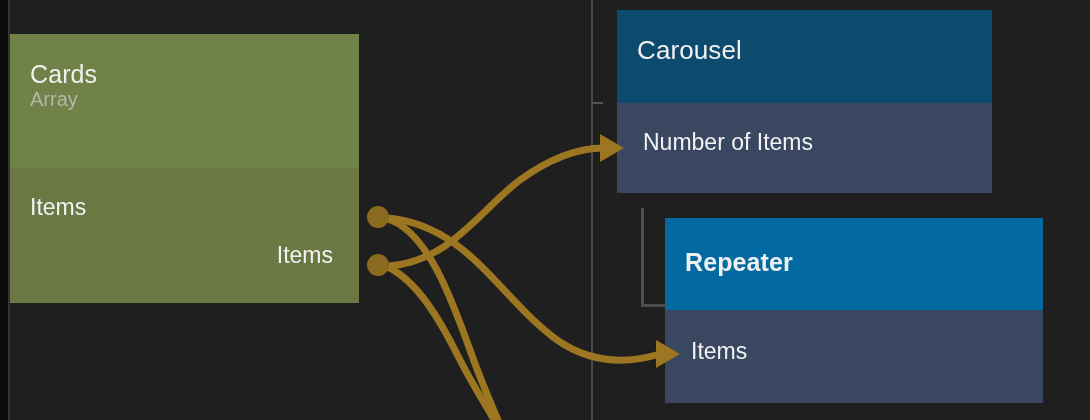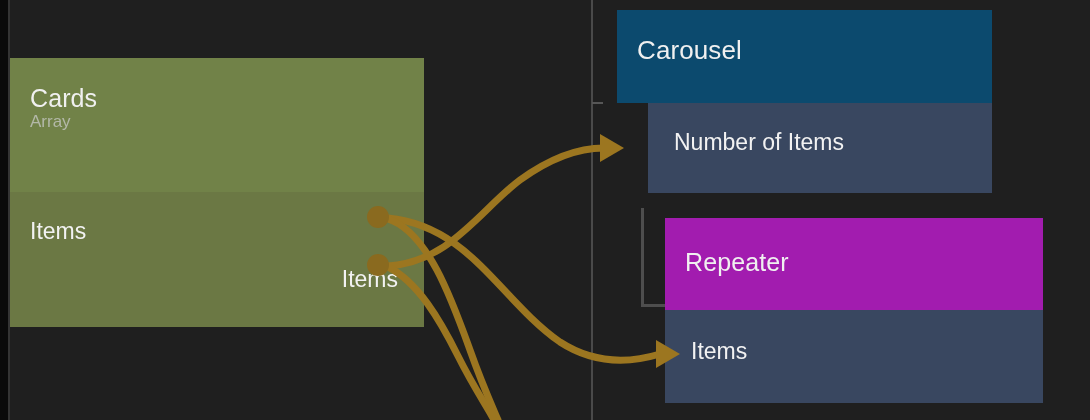--- a/index.html
+++ b/index.html
@@ -68,29 +68,29 @@
     width: 100%;
     position: relative;
   }
   .node-title {
     font-size: 25px;
     color: #f0f0f0;
     line-height: 1.12;
     letter-spacing: 0.1px;
   }
   .node-subtitle {
-    font-size: 17px;
+    font-size: 20px;
     color: #b3b8a8;
     line-height: 1.15;
   }
 
   
   #node-cards {
-    left: 10px; top: 58px;
-    width: 414px; height: 269px;
+    left: 10px; top: 34px;
+    width: 349px; height: 269px;
   }
   #node-cards .node-header {
     height: 134px;
     background: #718248;
   }
   #node-cards .node-body {
     height: 135px;
     background: #6b7844;
   }
   .row-items-out {
@@ -111,38 +111,38 @@
     left: 617px; top: 10px;
     width: 375px; height: 183px;
   }
   #node-carousel .node-header {
     height: 93px;
     background: #0c4a6e;
   }
   #node-carousel .node-body {
     height: 90px;
     background: #394760;
-    margin-left: 31px;
   }
   #node-carousel .port-label {
     position: absolute;
     left: 26px; top: 26px;
     font-size: 23px;
     color: #f2f2f2;
   }
   #node-carousel .node-title { font-size: 26px; }
 
   
   #node-repeater {
     left: 665px; top: 218px;
     width: 378px; height: 185px;
   }
   #node-repeater .node-header {
     height: 92px;
-    background: #a21caf;
+    background: #0369a1;
+    font-weight: bold;
   }
   #node-repeater .node-body {
     height: 93px;
     background: #394760;
   }
   #node-repeater .port-label {
     position: absolute;
     left: 26px; top: 28px;
     font-size: 23px;
     color: #f2f2f2;

